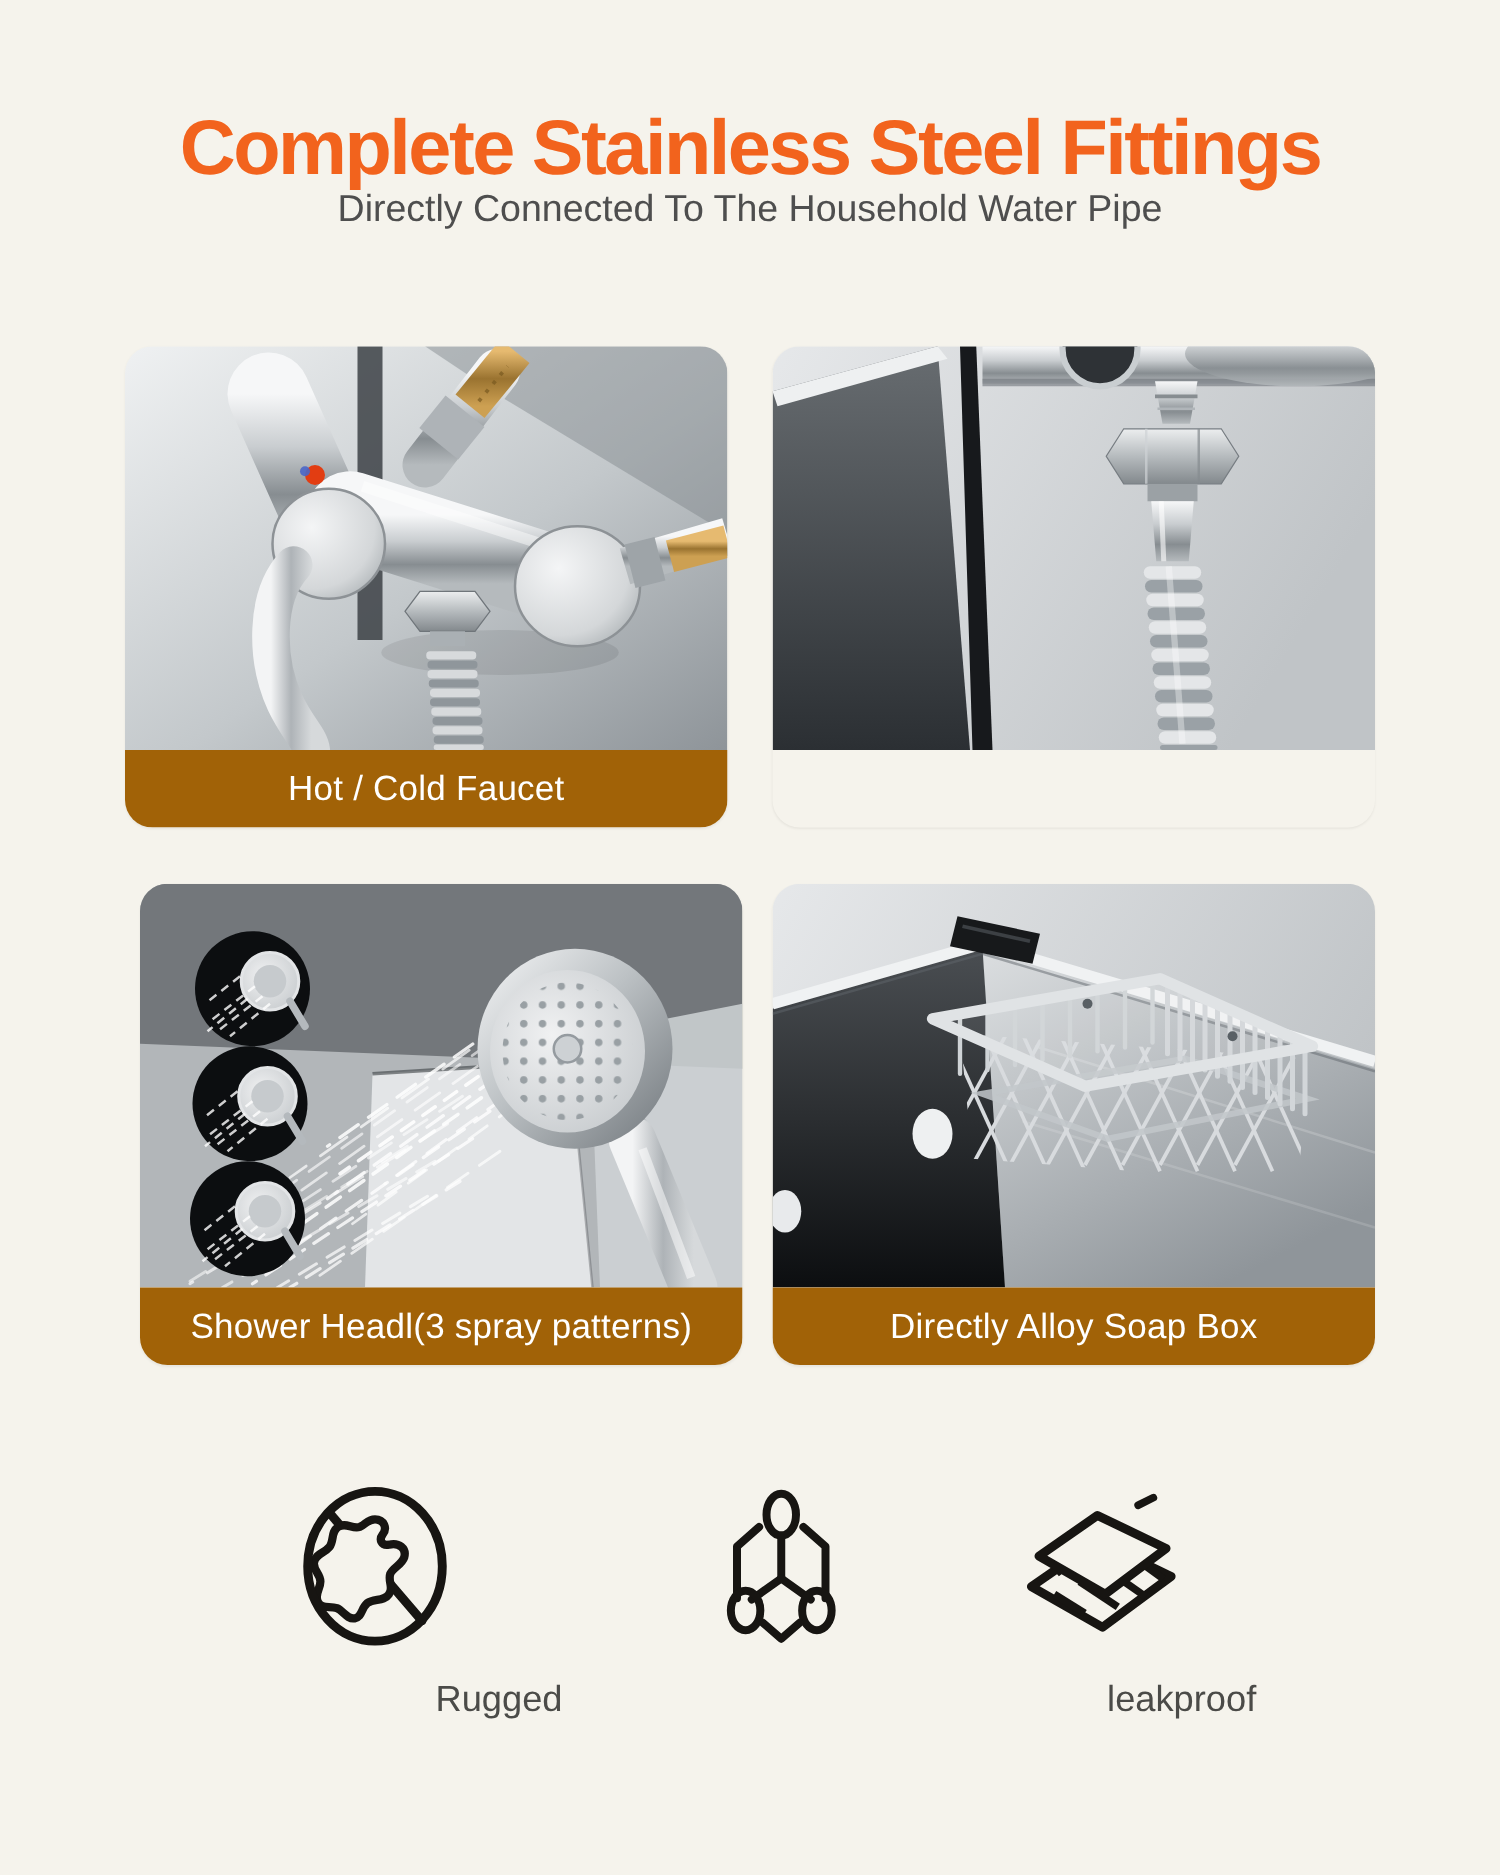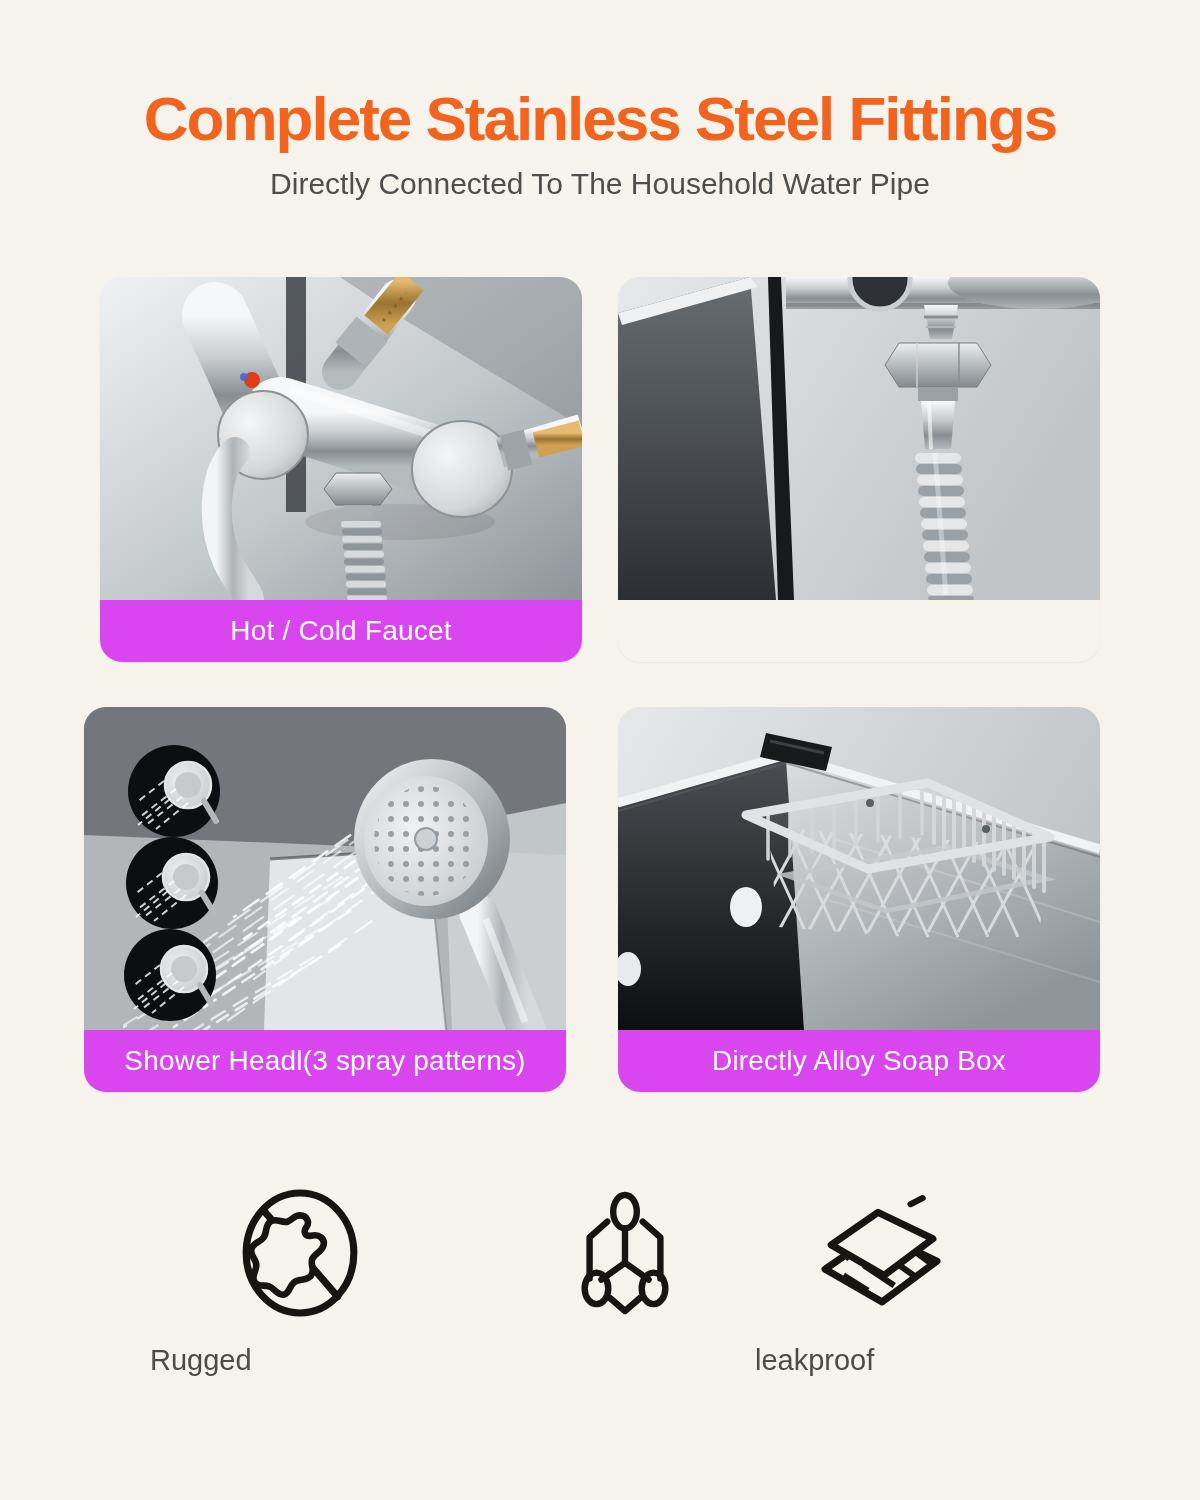--- a/index.html
+++ b/index.html
@@ -1,29 +1,29 @@
 <!DOCTYPE html>
 <html><head>
 <meta charset="utf-8">
 <style>
   html,body{margin:0;padding:0;}
   body{width:1200px;height:1500px;background:#F5F3EC;font-family:"Liberation Sans",sans-serif;position:relative;overflow:hidden;}
   .page{position:relative;width:1100px;height:1500px;background:#F5F3EC;}
   .header{position:absolute;top:86px;left:0;width:1200px;text-align:center;}
   .title{font-size:62px;font-weight:bold;letter-spacing:-2px;color:#F2631D;line-height:1.05;}
-  .subtitle{margin-top:16px;font-size:30px;color:#4E4E4E;letter-spacing:0px;}
+  .subtitle{font-size:30px;color:#4E4E4E;letter-spacing:0px;}
   .card{position:absolute;width:482px;height:385px;border-radius:22px;overflow:hidden;box-shadow:0 1px 2px rgba(0,0,0,0.06);}
   .card.c1{left:100px;top:277px;}
   .card.c2{left:618px;top:277px;}
-  .card.c3{left:84px;top:707px;}
+  .card.c3{left:112px;top:707px;}
   .card.c4{left:618px;top:707px;}
   .card-img{display:block;width:482px;height:323px;}
-  .card-band{position:absolute;left:0;bottom:0;width:482px;height:62px;background:#d946ef;display:flex;align-items:center;justify-content:center;}
+  .card-band{position:absolute;left:0;bottom:0;width:482px;height:62px;background:#a16207;display:flex;align-items:center;justify-content:center;}
   .card-band span{color:#FFFFFF;font-size:28px;letter-spacing:0.2px;}
-  .feature{position:absolute;text-align:left;}
+  .feature{position:absolute;text-align:right;}
   .feature .icon-wrap{display:flex;justify-content:center;align-items:center;height:134px;}
   .feature .flabel{margin-top:22px;font-size:29px;line-height:37px;color:#4B4B48;}
   .f1{left:150px;top:1186px;width:300px;}
   .f2{left:470px;top:1186px;width:310px;}
   .f3{left:755px;top:1186px;width:250px;}
   .defs-holder{position:absolute;width:0;height:0;overflow:hidden;}
 </style>
 </head>
 <body>
 

